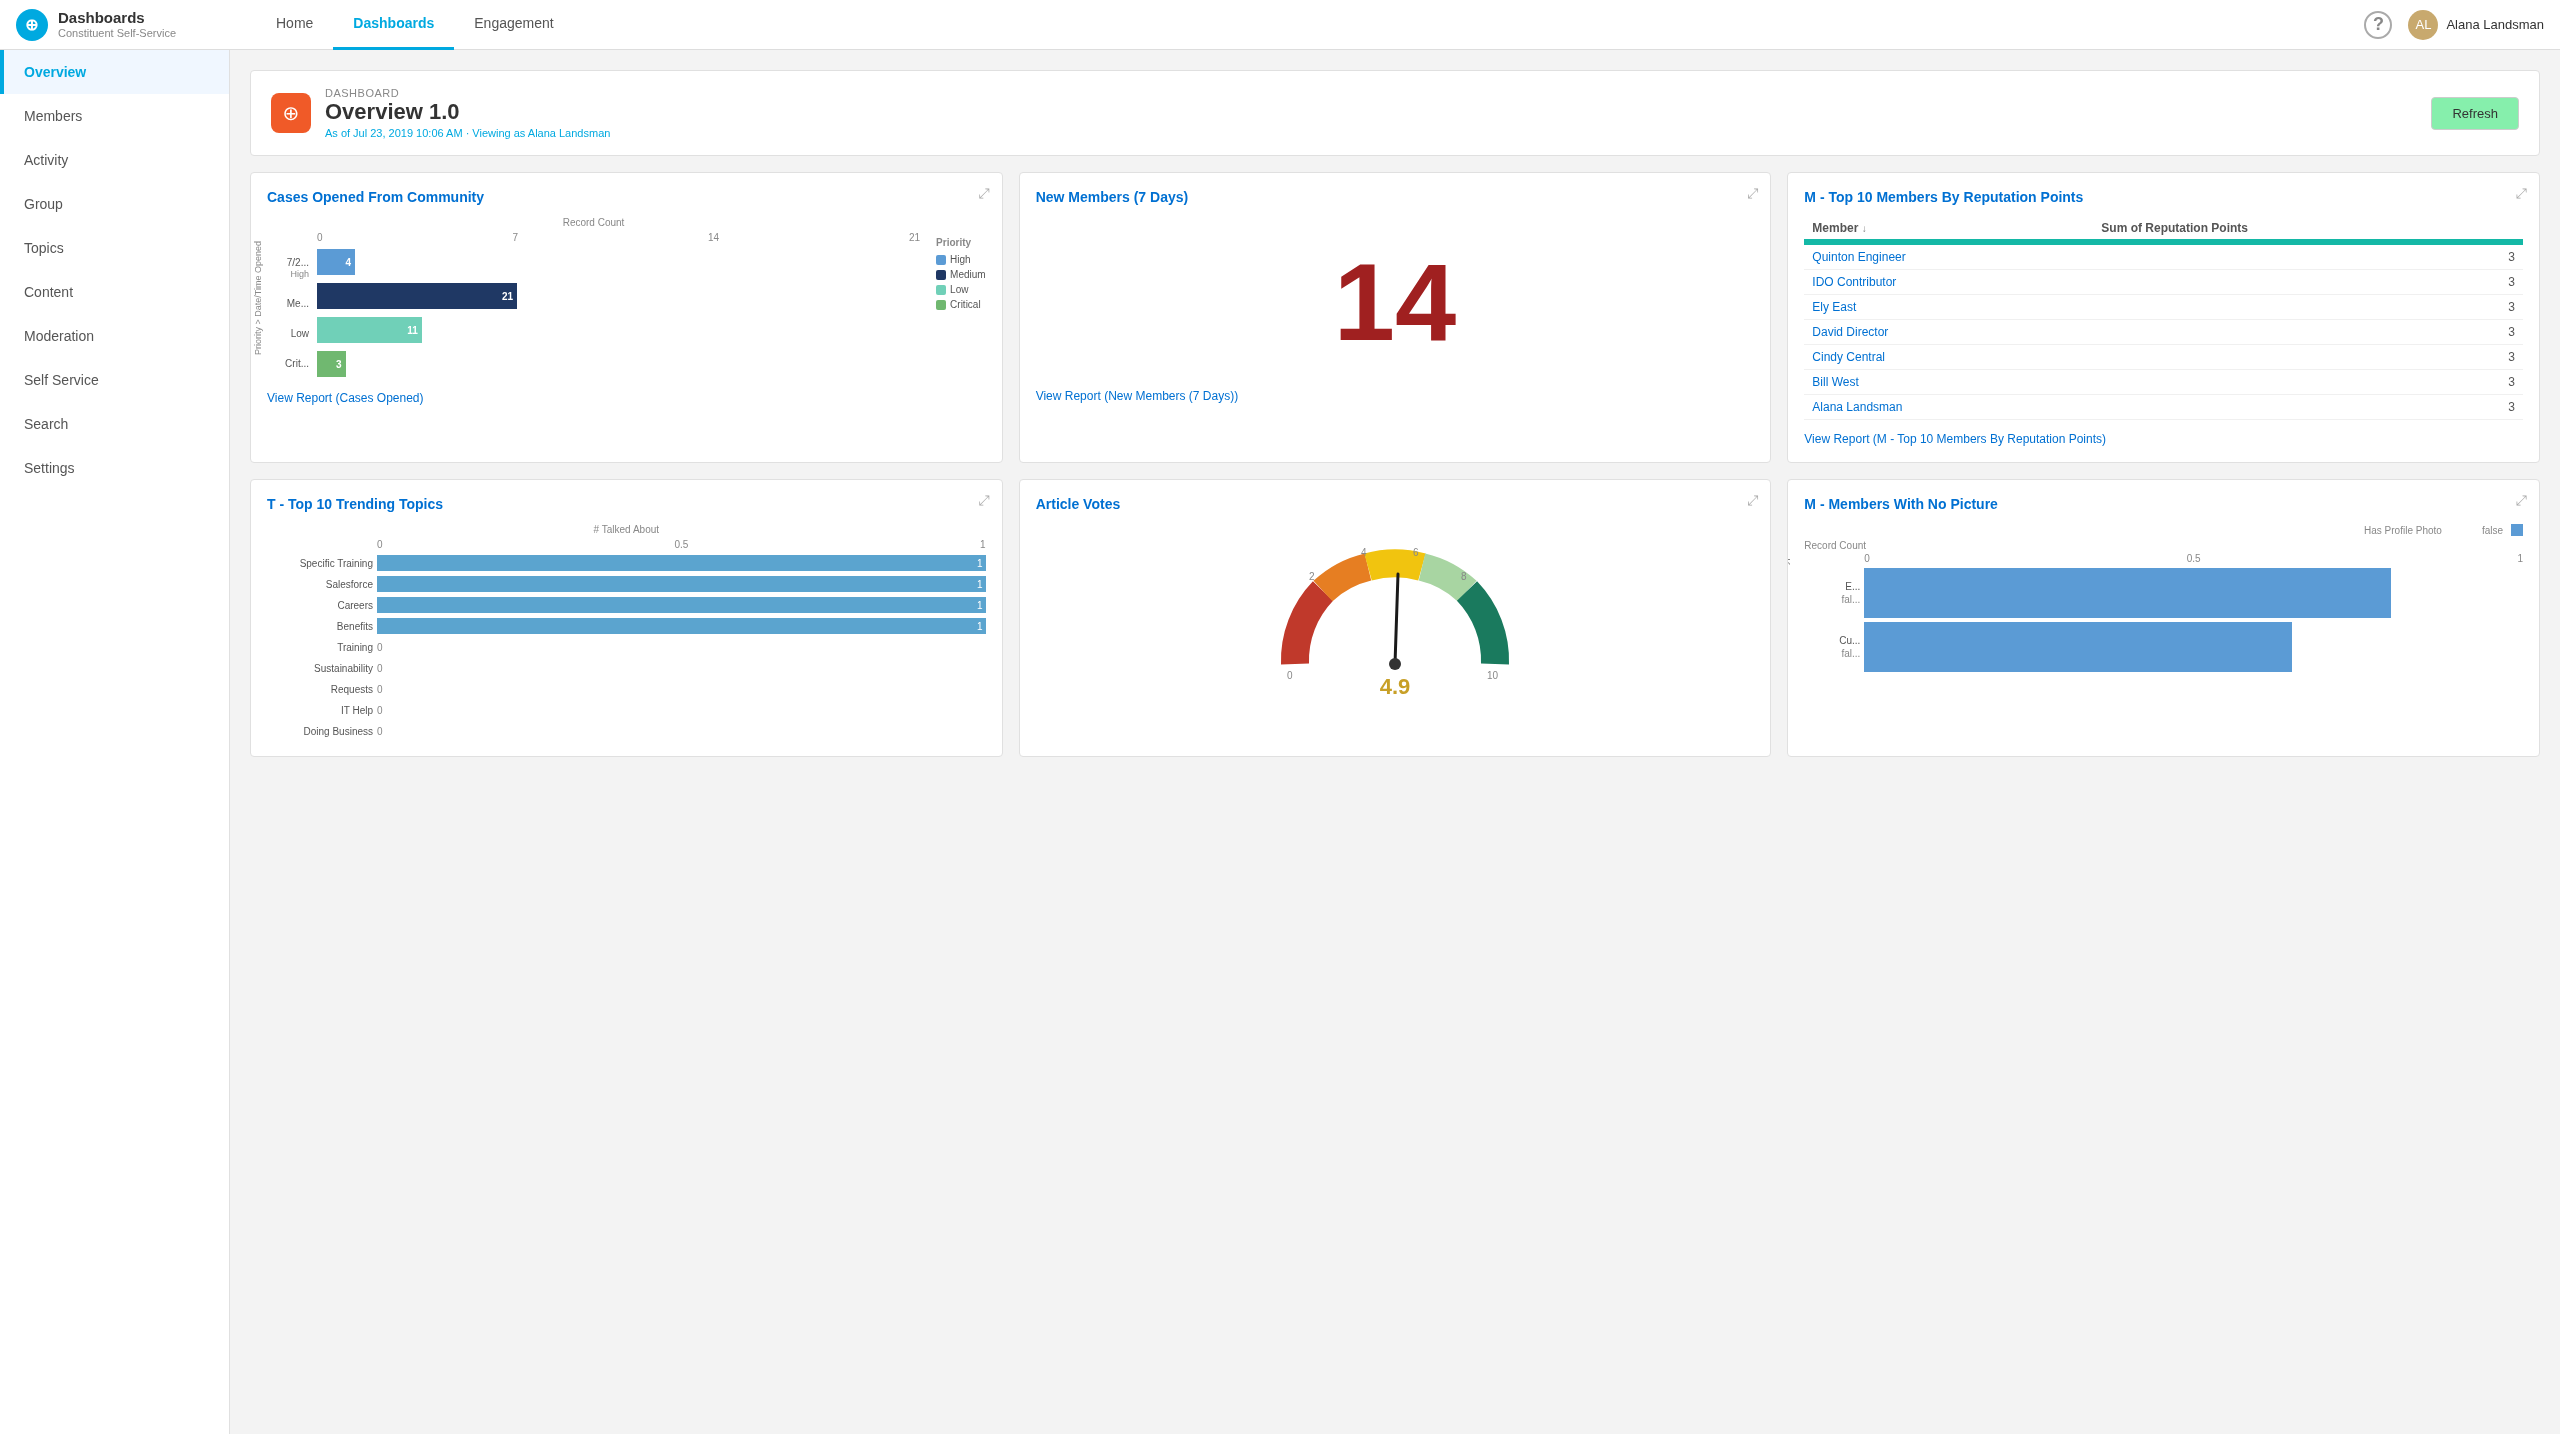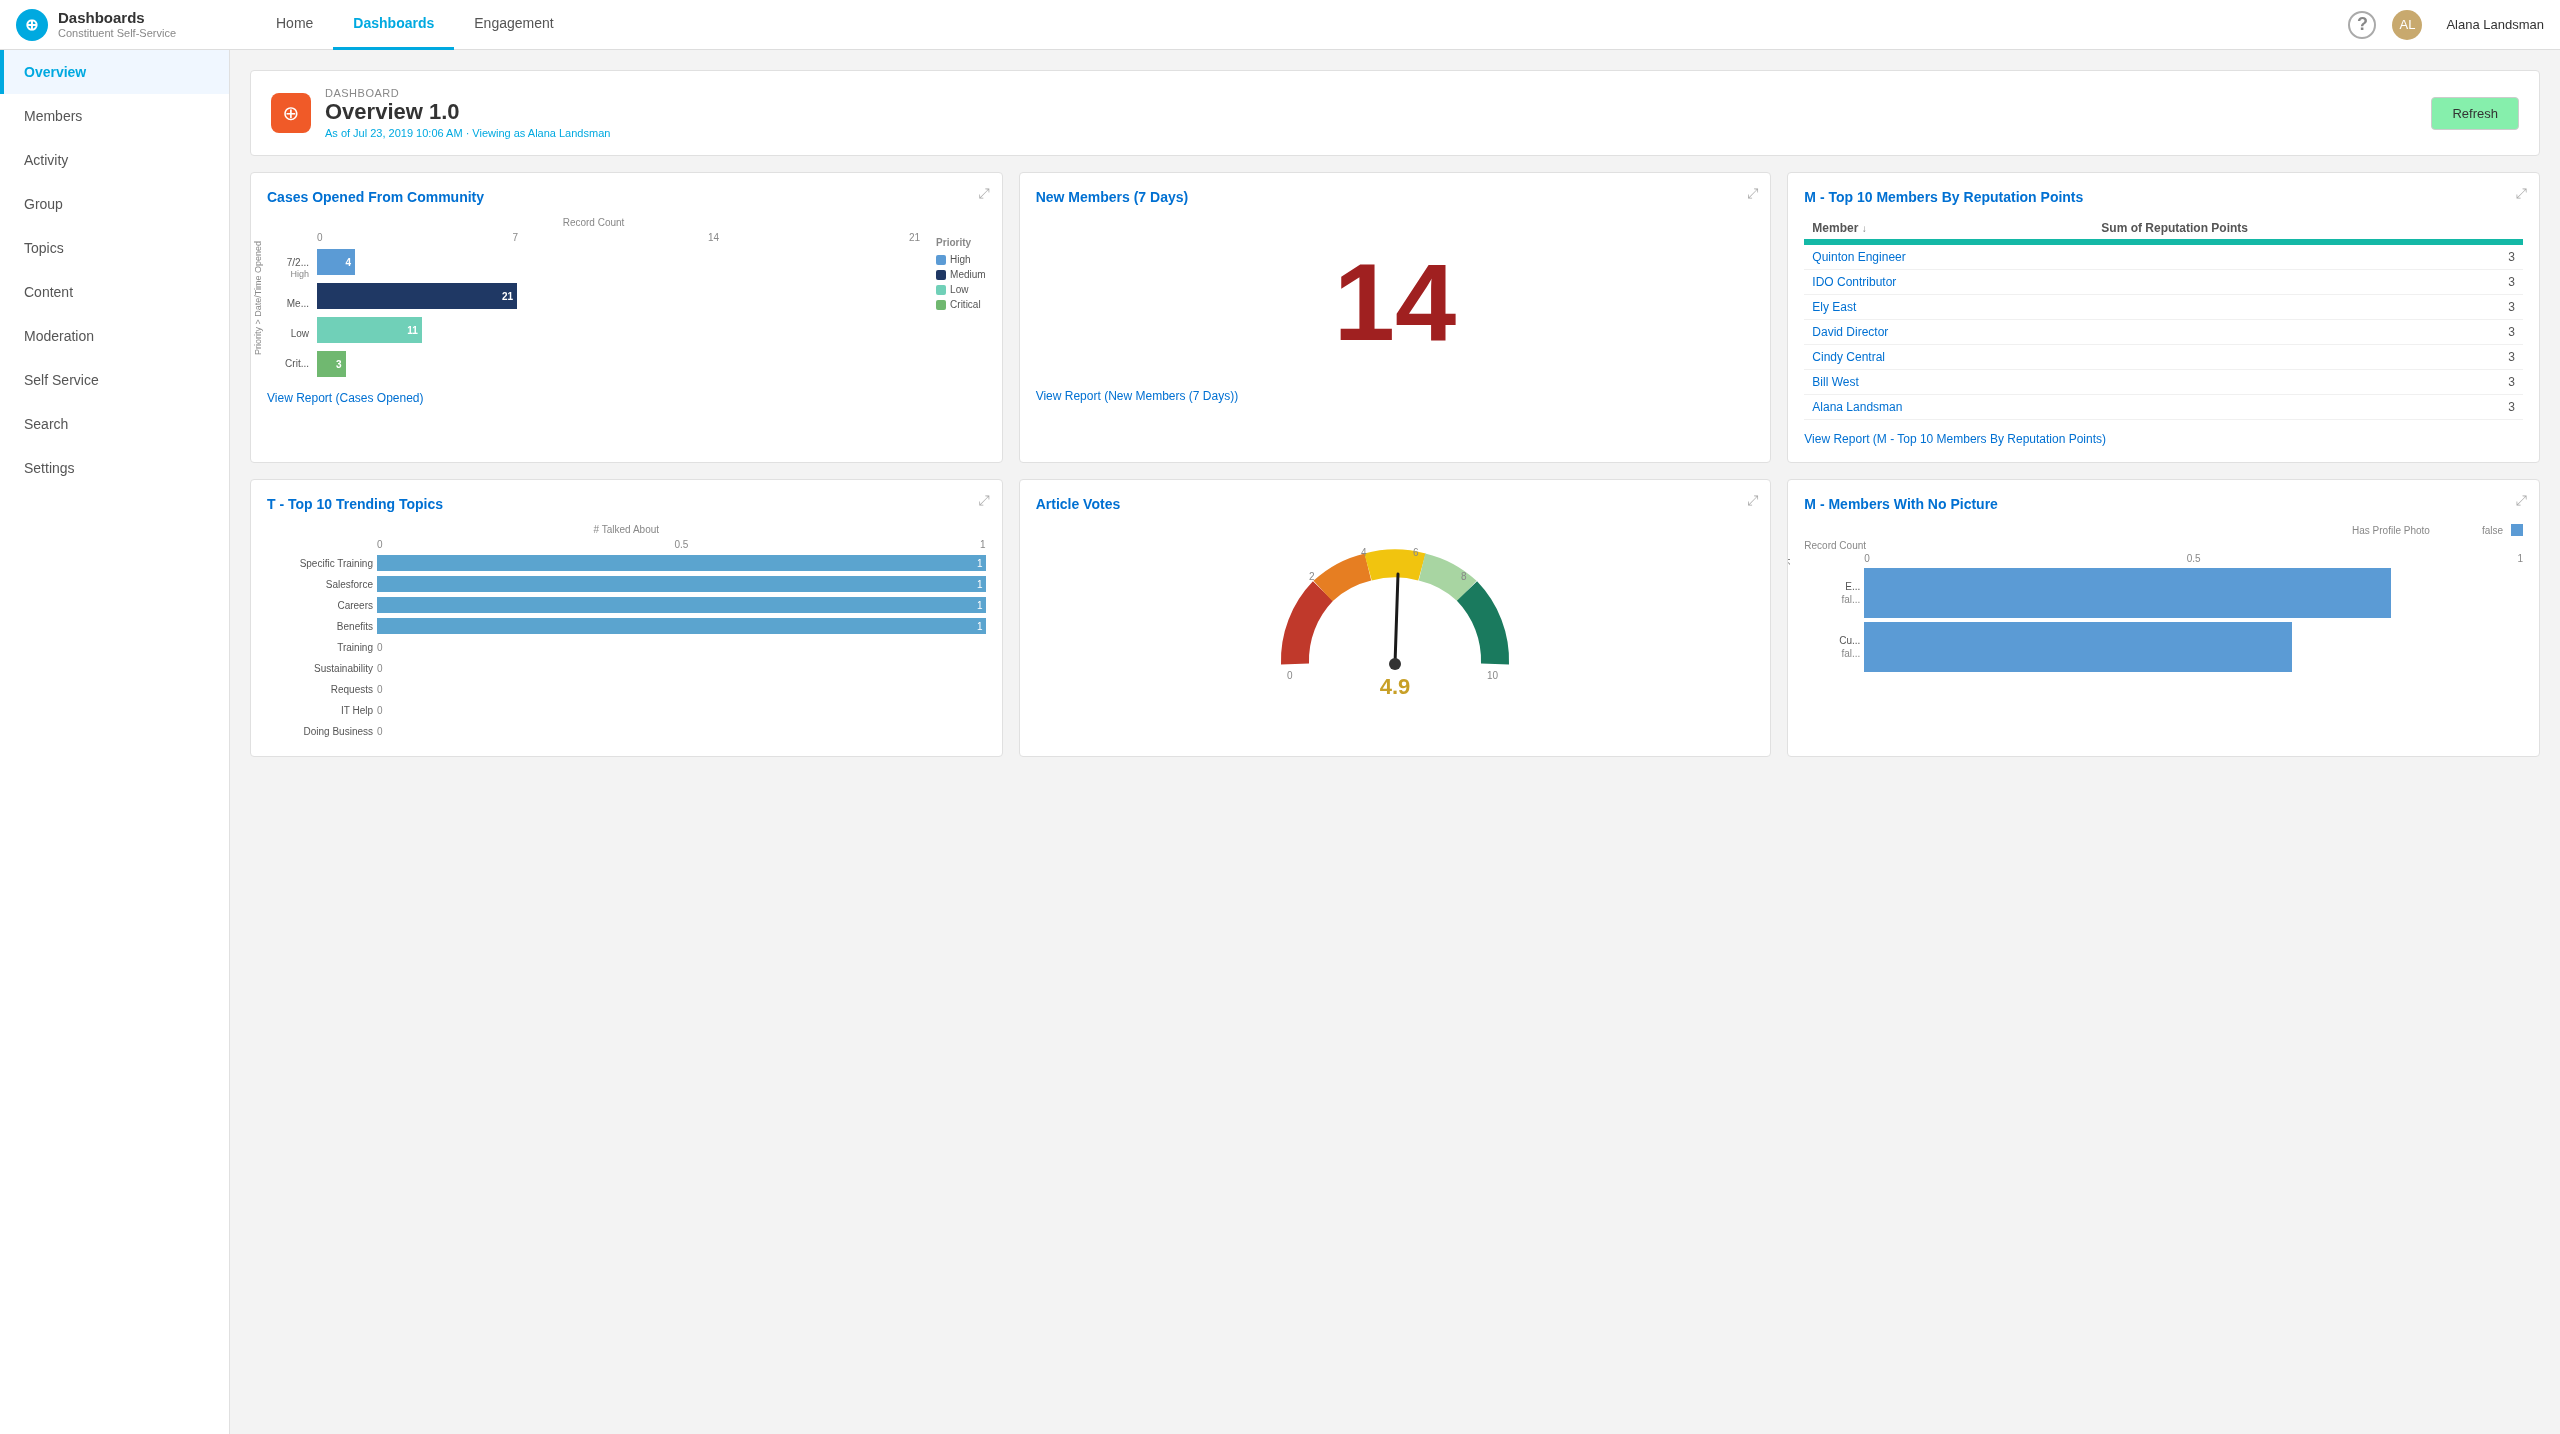--- a/index.html
+++ b/index.html
@@ -22,21 +22,21 @@
     .app-logo-text .sub { font-size: 11px; color: #888; }
     .nav-links { display: flex; align-items: center; gap: 0; flex: 1; padding-left: 20px; }
     .nav-link {
       padding: 0 20px; height: 50px; display: flex; align-items: center;
       font-size: 14px; color: #555; cursor: pointer; border-bottom: 3px solid transparent;
       text-decoration: none;
     }
     .nav-link.active { color: #00a9e0; border-bottom: 3px solid #00a9e0; font-weight: 600; }
     .nav-right { display: flex; align-items: center; gap: 16px; margin-left: auto; }
     .nav-help { font-size: 18px; color: #888; cursor: pointer; width: 28px; height: 28px; border: 2px solid #aaa; border-radius: 50%; display: flex; align-items: center; justify-content: center; font-weight: bold; }
-    .nav-user { display: flex; align-items: center; gap: 24px; cursor: pointer; }
+    .nav-user { display: flex; align-items: center; gap: 8px; cursor: pointer; }
     .nav-avatar { width: 30px; height: 30px; border-radius: 50%; background: #c8a96e; overflow: hidden; display: flex; align-items: center; justify-content: center; color: #fff; font-size: 13px; }
     .nav-username { font-size: 13px; color: #333; }
 
     
     .layout { display: flex; height: calc(100vh - 50px); }
 
     
     .sidebar {
       width: 230px; min-width: 230px; background: #fff;
       border-right: 1px solid #e0e0e0; display: flex; flex-direction: column;
@@ -416,21 +416,21 @@
           </svg>
           <div class="gauge-value">4.9</div>
         </div>
       </div>
 
       <div class="card">
         <div class="card-title">M - Members With No Picture</div>
         <span class="card-expand">⤢</span>
         <div style="display:flex;justify-content:flex-end;align-items:center;gap:8px;font-size:10px;color:#888;margin-bottom:4px;">
           <span>Has Profile Photo</span>
-          <span style="margin-left:12px;padding-left:32px;">false</span>
+          <span style="margin-left:0;padding-left:32px;">false</span>
           <div style="width:12px;height:12px;background:#5b9bd5;"></div>
         </div>
         <div style="font-size:10px;color:#888;margin-bottom:2px;">Record Count</div>
         <div style="display:flex;justify-content:space-between;font-size:10px;color:#888;padding-left:60px;margin-bottom:4px;">
           <span>0</span>
           <span>0.5</span>
           <span>1</span>
         </div>
         <div style="position:relative;padding-left:60px;">
           <div style="display:flex;flex-direction:column;gap:4px;">

